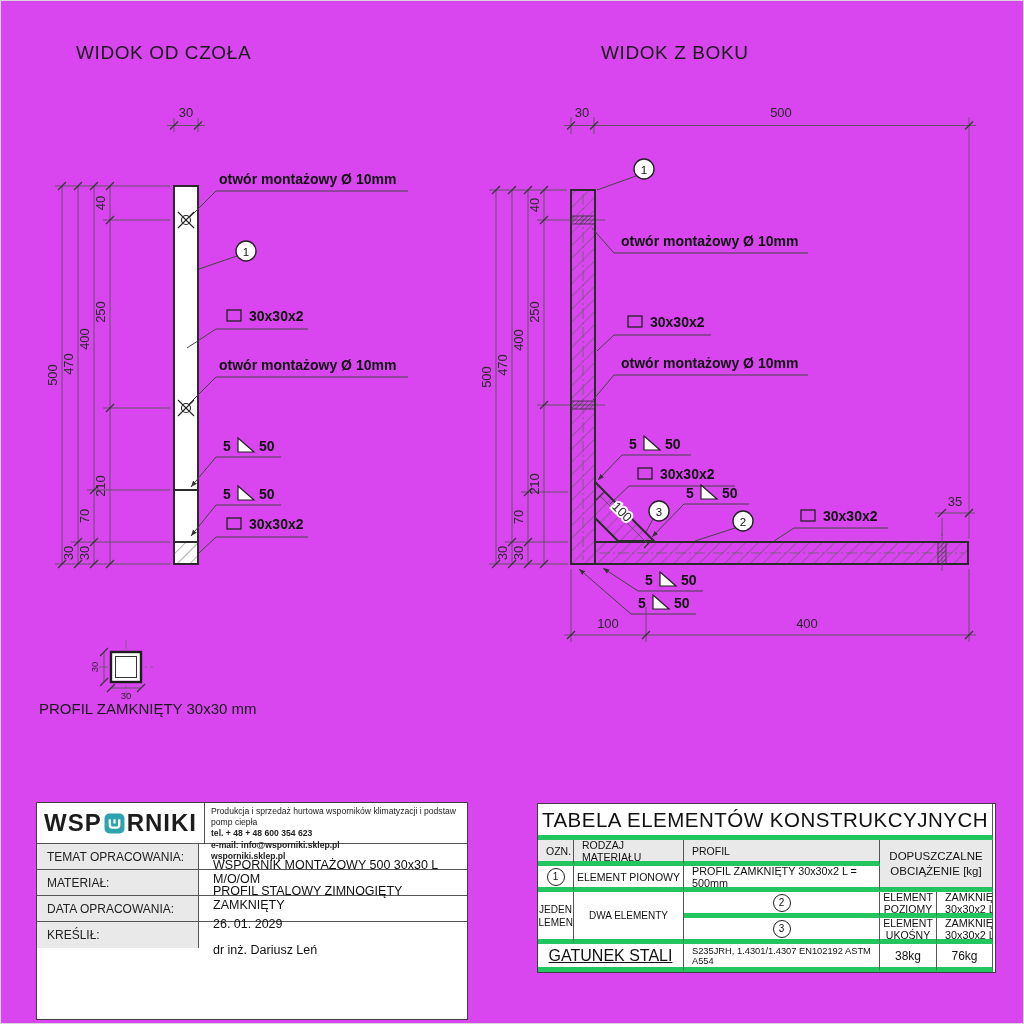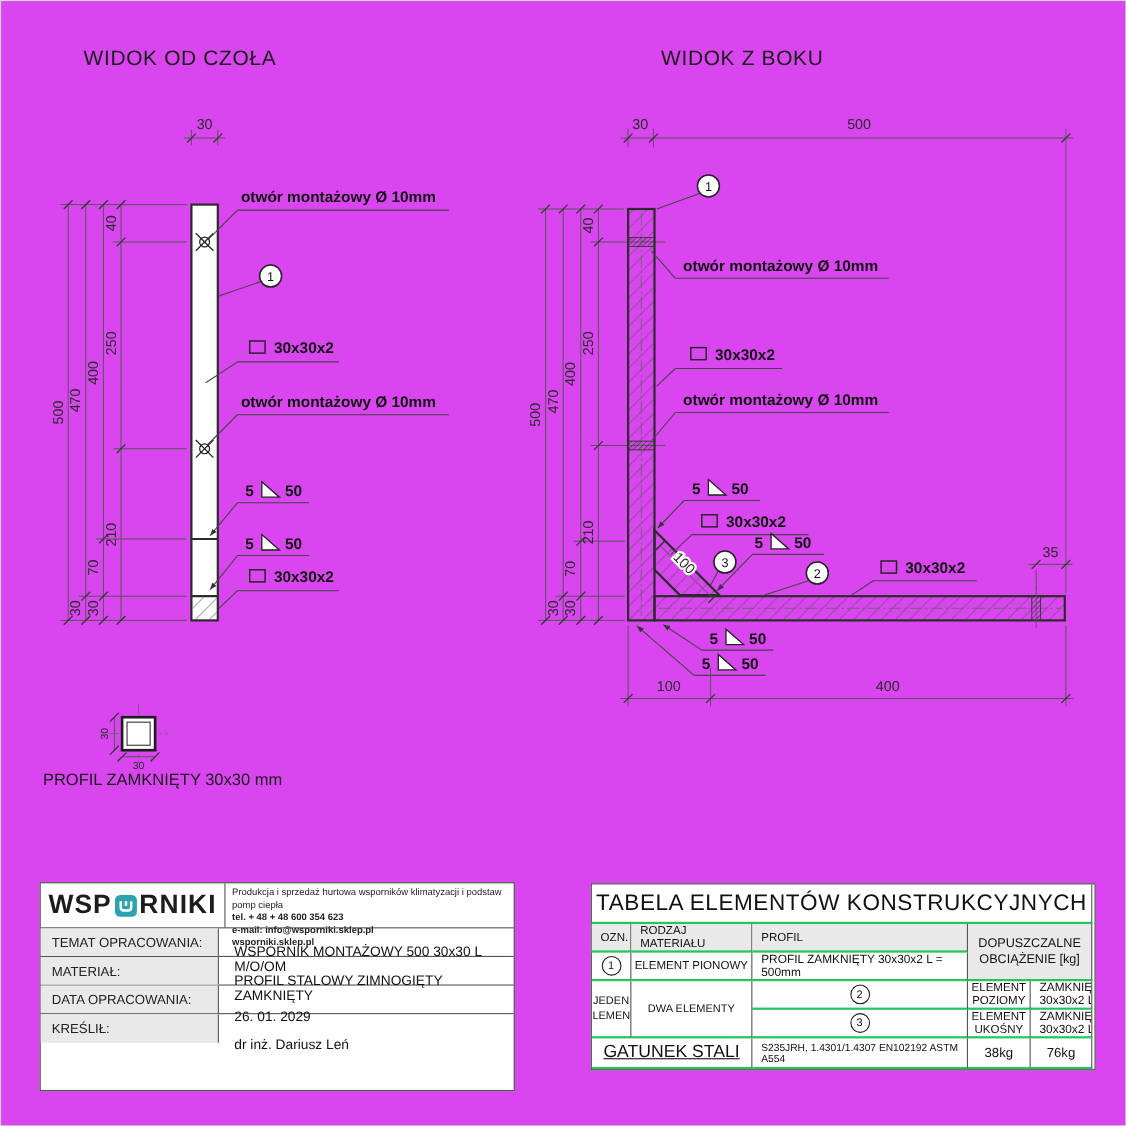--- a/index.html
+++ b/index.html
@@ -6,34 +6,34 @@
   #page{position:relative;width:1024px;height:1024px;background:#d946ef;border:1px solid #d6d6d6;box-sizing:border-box;overflow:hidden;font-family:"Liberation Sans",sans-serif;}
   svg text{font-family:"Liberation Sans",sans-serif;fill:#1e1e1e;}
   .vtitle{font-size:19px;letter-spacing:.6px;fill:#1a1a1a;}
   .dim{font-size:13px;fill:#2a2a2a;}
   .dimsmall{font-size:9.5px;fill:#2a2a2a;}
   .lbl{font-size:14px;font-weight:700;fill:#111;}
   .bnum{font-size:11.5px;fill:#111;}
   .cap{font-size:15px;fill:#1a1a1a;}
   .halo{paint-order:stroke;stroke:#fff;stroke-width:4px;}
   
-  #title-block{position:absolute;left:35px;top:801px;width:432px;height:190px;border:1.5px solid #3f3f3f;box-sizing:border-box;background:#fff;}
+  #title-block{position:absolute;left:35px;top:801px;width:432px;height:218px;border:1.5px solid #3f3f3f;box-sizing:border-box;background:#fff;}
   .tb-logo-row{display:flex;height:41px;border-bottom:1px solid #555;box-sizing:border-box;}
   .tb-logo-cell{width:168px;border-right:1px solid #555;box-sizing:border-box;display:flex;align-items:center;justify-content:center;gap:1px;}
   .logo-txt{font-size:24px;font-weight:700;letter-spacing:1px;color:#1c1c1c;}
   .logo-o{display:inline-flex;margin:0 1px;}
   .tb-company{flex:1;padding:3px 6px;font-size:8.6px;line-height:1.3;color:#222;}
   .tb-company .b{font-weight:700;}
   .tb-row{display:flex;height:26px;border-bottom:1px solid #555;box-sizing:border-box;}
   .tb-row:last-child{border-bottom:none;}
   .tb-label{width:162px;background:#e9e9e9;border-right:1px solid #555;box-sizing:border-box;display:flex;align-items:center;padding-left:10px;font-size:12px;color:#222;}
   .tb-value{flex:1;display:flex;align-items:center;padding-left:14px;font-size:12.5px;color:#111;margin-top:28px;}
   
   #elements-table{position:absolute;left:536px;top:802px;width:459px;height:170px;border:1.5px solid #3f3f3f;box-sizing:border-box;display:grid;grid-template-columns:36px 110px 196px 57px 56px;grid-template-rows:36px 26px 26px 26px 26px 28px;background:#fff;}
-  .cell{border-right:1px solid #555;border-bottom:2px solid #22c55e;box-sizing:border-box;display:flex;align-items:center;color:#111;overflow:hidden;}
+  .cell{border-right:1px solid #555;border-bottom:5px solid #22c55e;box-sizing:border-box;display:flex;align-items:center;color:#111;overflow:hidden;}
   .c-center{justify-content:center;text-align:center;}
   .c-pad{padding-left:8px;}
   .gray{background:#e9e9e9;}
   .t-title{grid-column:1/6;font-size:20.5px;letter-spacing:.5px;justify-content:center;}
   .hdr{font-size:10.5px;}
   .loadhdr{grid-column:4/6;grid-row:2/4;font-size:11.5px;line-height:1.25;}
   .rodzaj{font-size:10.5px;justify-content:center;text-align:center;}
   .profil{font-size:10.8px;font-weight:400;}
   .subhdr{grid-row:4/6;font-size:10px;line-height:1.3;}
   .gatunek{grid-column:1/3;font-size:16px;text-decoration:underline;}

